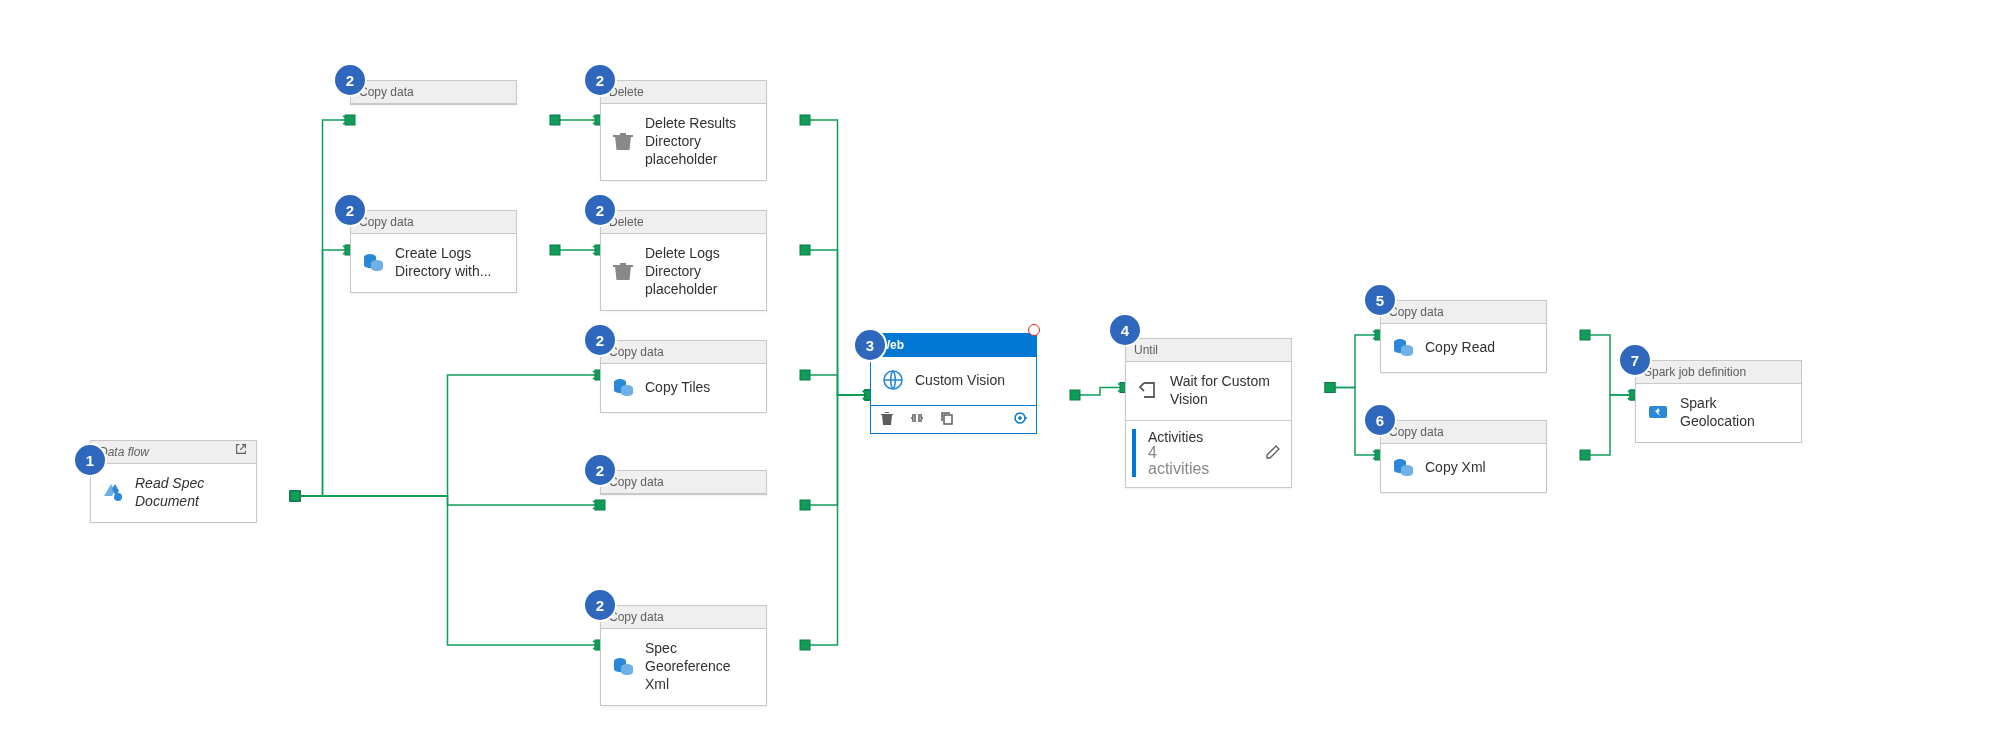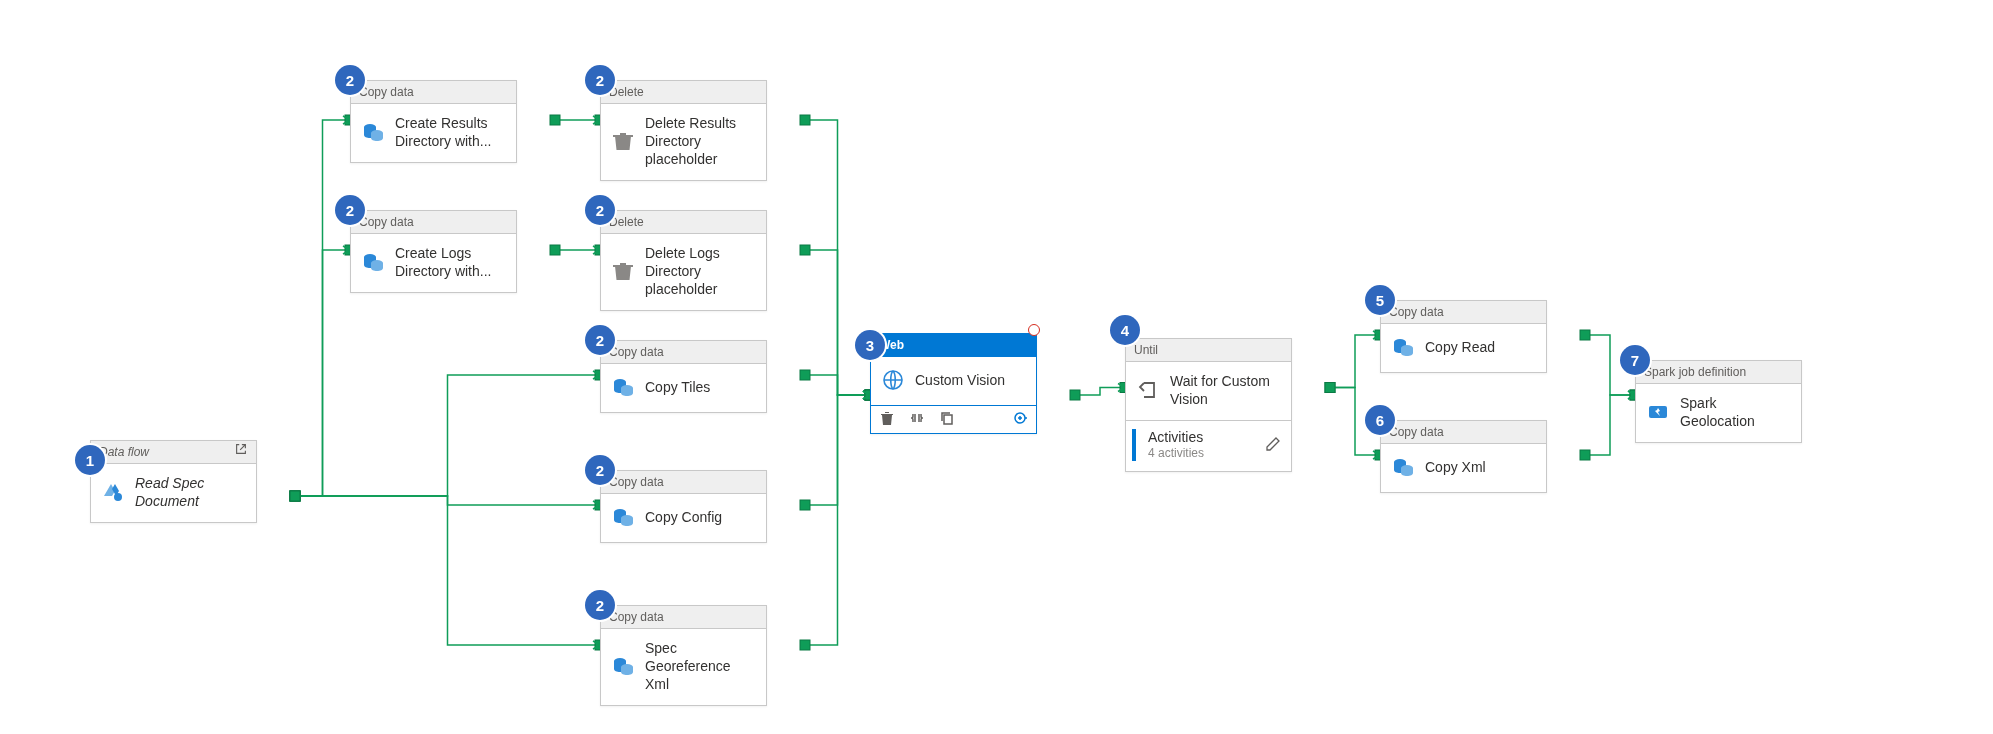--- a/index.html
+++ b/index.html
@@ -96,21 +96,21 @@
     position:relative;
     gap:44px;
   }
   .activity.container .sub::before{
     content:"";
     position:absolute;
     left:6px;top:8px;bottom:10px;
     width:4px;background:var(--accent);
   }
   .activity.container .sub .sub-text{margin-left:12px;line-height:16px;}
-  .activity.container .sub .sub-text .count{color:#8a8886;font-size:12px;}
+  .activity.container .sub .sub-text .count{color:#8a8886;font-size:16px;}
   .activity.container .sub svg{width:16px;height:16px;color:#605e5c;}
 
   .ext-icon{color:#605e5c;}
   .ext-icon svg{width:14px;height:14px;}
 
   
   .badge{
     position:absolute;
     width:30px;height:30px;
     border-radius:50%;
@@ -216,31 +216,20 @@
       </span>
       <span class="label">Read Spec Document</span>
     </div>
   </div>
   <div class="badge" style="left:75px;top:445px;">1</div>
 
   <div class="activity" style="left:350px;top:80px;">
     <div class="header">
         <span>Copy data</span>
       </div>
-    <div class="body">
-      <span class="icon">
-        <svg viewBox="0 0 24 24">
-            <ellipse cx="9" cy="7" rx="6" ry="3" fill="#2b88d8"></ellipse>
-            <path d="M3 7v8c0 1.7 2.7 3 6 3s6-1.3 6-3V7" fill="#2b88d8"></path>
-            <ellipse cx="16" cy="13" rx="6" ry="3" fill="#6fb1e6"></ellipse>
-            <path d="M10 13v5c0 1.7 2.7 3 6 3s6-1.3 6-3v-5" fill="#6fb1e6"></path>
-          </svg>
-      </span>
-      <span class="label">Create Results Directory with...</span>
-    </div>
   </div>
   <div class="badge" style="left:335px;top:65px;">2</div>
 
   <div class="activity" style="left:600px;top:80px;">
     <div class="header">
         <span>Delete</span>
       </div>
     <div class="body">
       <span class="icon">
         <svg viewBox="0 0 24 24" fill="#8a8886">
@@ -306,31 +295,20 @@
       </span>
       <span class="label">Copy Tiles</span>
     </div>
   </div>
   <div class="badge" style="left:585px;top:325px;">2</div>
 
   <div class="activity" style="left:600px;top:470px;">
     <div class="header">
         <span>Copy data</span>
       </div>
-    <div class="body">
-      <span class="icon">
-        <svg viewBox="0 0 24 24">
-            <ellipse cx="9" cy="7" rx="6" ry="3" fill="#2b88d8"></ellipse>
-            <path d="M3 7v8c0 1.7 2.7 3 6 3s6-1.3 6-3V7" fill="#2b88d8"></path>
-            <ellipse cx="16" cy="13" rx="6" ry="3" fill="#6fb1e6"></ellipse>
-            <path d="M10 13v5c0 1.7 2.7 3 6 3s6-1.3 6-3v-5" fill="#6fb1e6"></path>
-          </svg>
-      </span>
-      <span class="label">Copy Config</span>
-    </div>
   </div>
   <div class="badge" style="left:585px;top:455px;">2</div>
 
   <div class="activity" style="left:600px;top:605px;">
     <div class="header">
         <span>Copy data</span>
       </div>
     <div class="body">
       <span class="icon">
         <svg viewBox="0 0 24 24">

